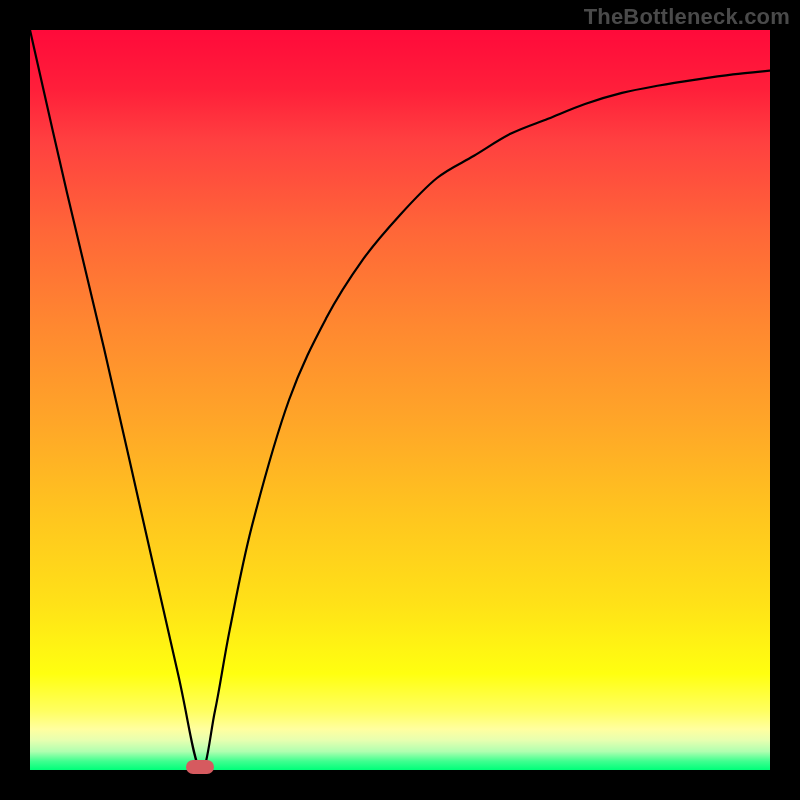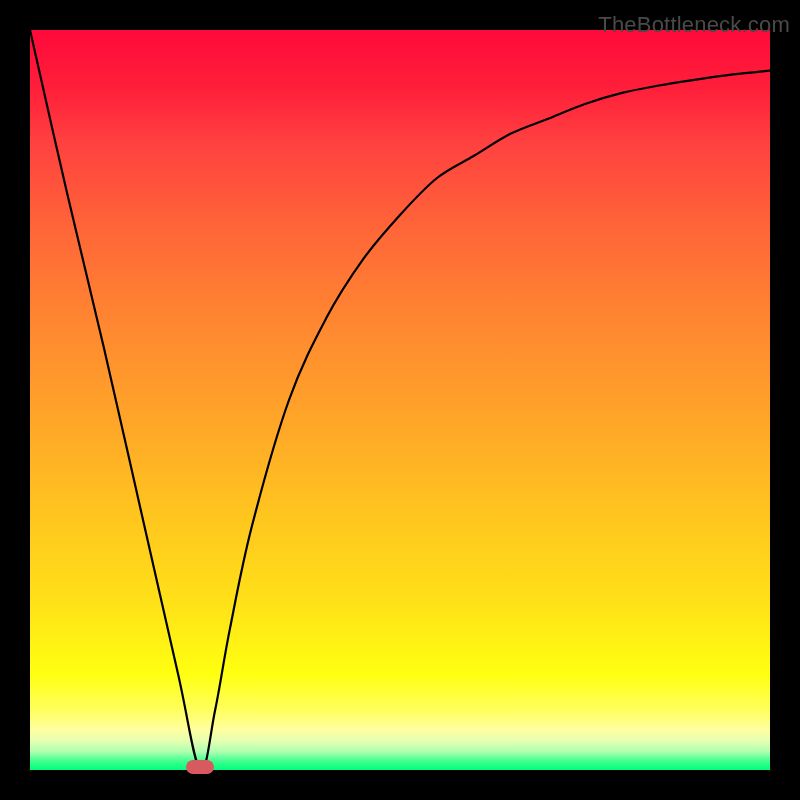--- a/index.html
+++ b/index.html
@@ -42,23 +42,22 @@
       #40ff90 98.8%,
       #00ff7a 100%
     );
   }
   .watermark {
     position: absolute;
     top: 4px;
     right: 10px;
     color: #4a4a4a;
     font-size: 22px;
-    font-weight: 400;
+    font-weight: 700;
     letter-spacing: 0.2px;
-    margin-top: 8px;
   }
   svg.curve {
     position: absolute;
     left: 30px;
     top: 30px;
     width: 740px;
     height: 740px;
     pointer-events: none;
   }
   .marker {

